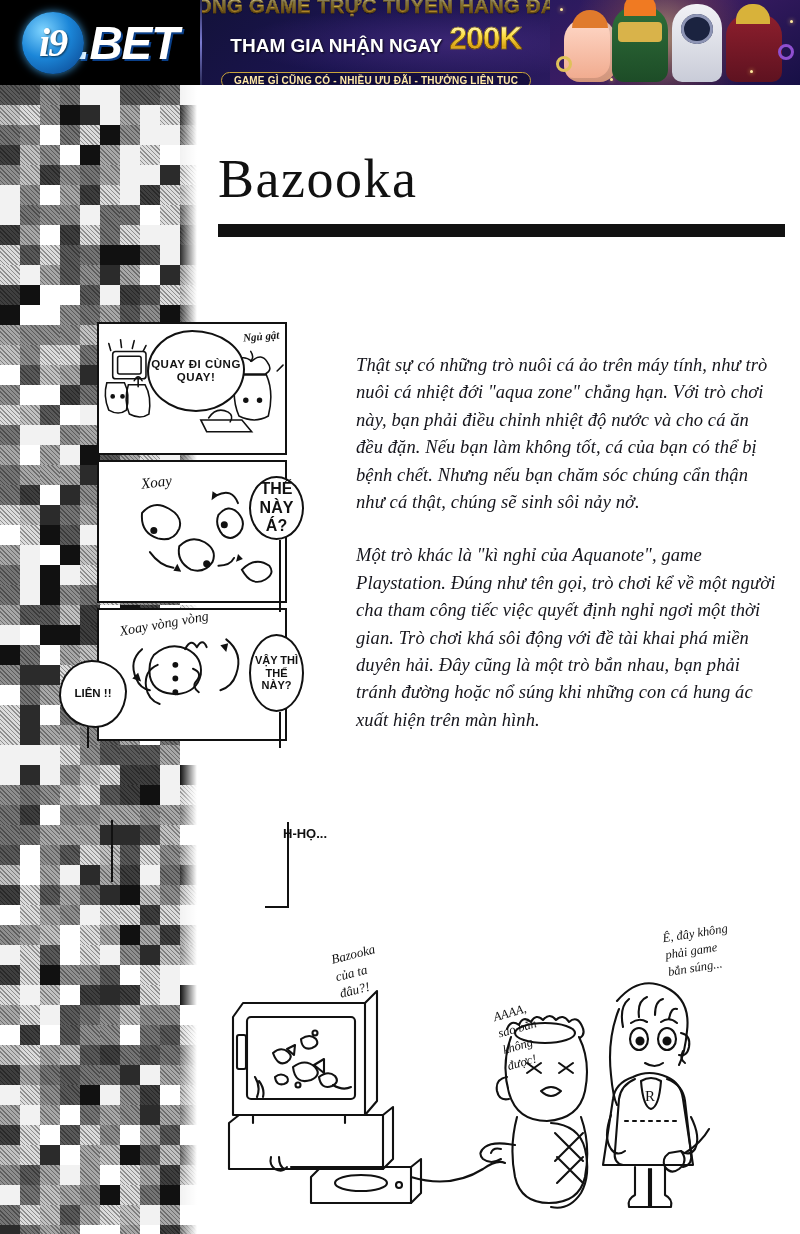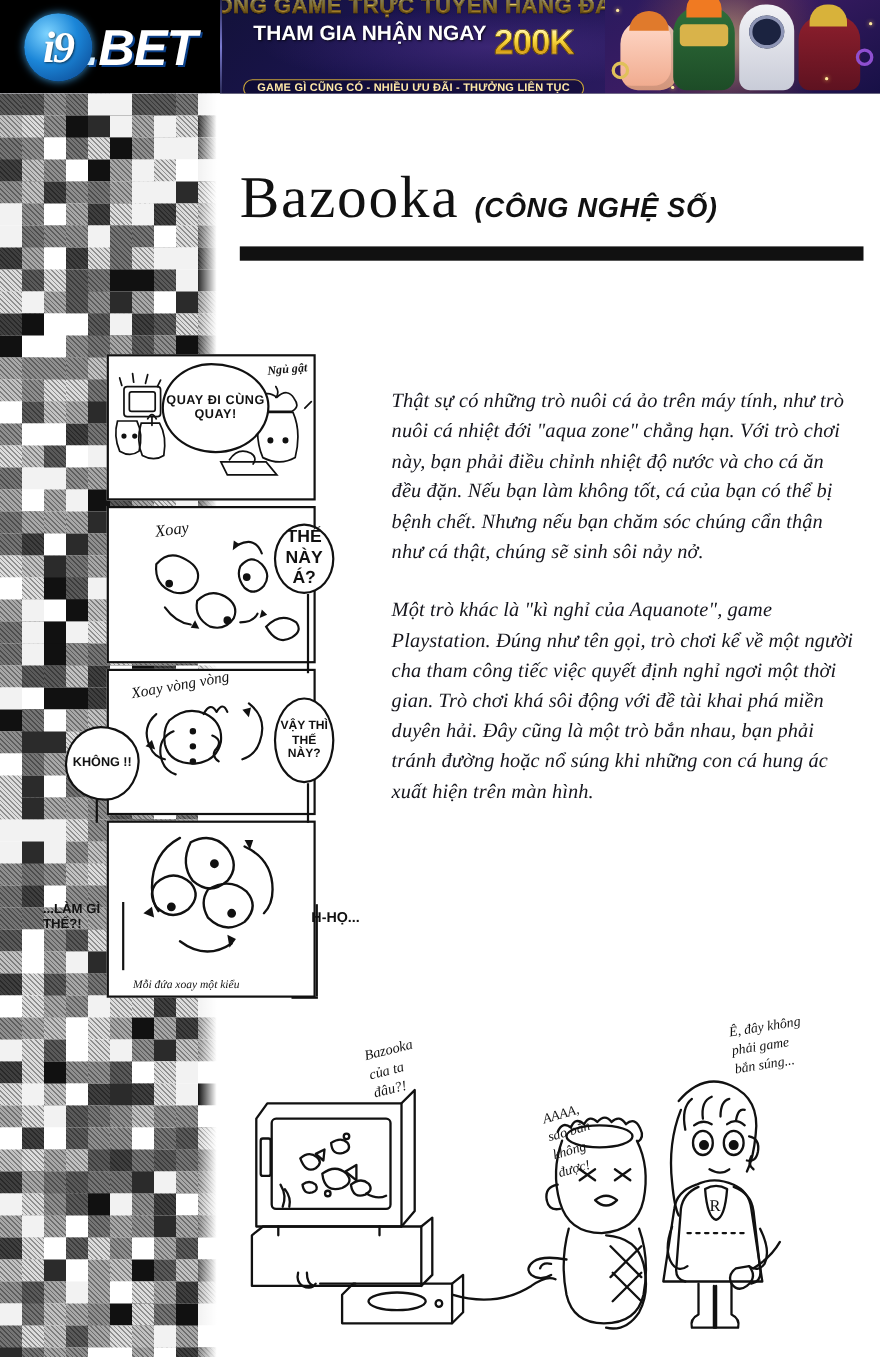--- a/index.html
+++ b/index.html
@@ -62,35 +62,36 @@
     overflow:hidden;
   }
   .ad-line1 {
     font-weight: bold; font-size: 20px; letter-spacing: .5px;
     background: linear-gradient(#fff6c2 10%, #f3d25c 45%, #c8962a 75%, #fbe9a8 100%);
     -webkit-background-clip: text; background-clip: text; color: transparent;
     -webkit-text-stroke: .4px #5a3d05;
     white-space: nowrap;
     text-shadow: 0 1px 1px rgba(0,0,0,.5);
   }
-  .ad-line2 { display:flex; align-items:flex-start; gap:7px; white-space:nowrap; margin-top:2px; }
+  .ad-line2 { display:flex; align-items:flex-end; gap:7px; white-space:nowrap; margin-top:2px; }
   .ad-line2 .t { font-weight: bold; font-size: 19px; color: #ffffff; text-shadow: 1px 1px 2px rgba(0,0,0,.8); }
   .ad-line2 .amt {
     font-weight: bold; font-size: 32px; letter-spacing:-1px;
     background: linear-gradient(#fffbe0 8%, #ffe249 40%, #d9a114 72%, #fff3b0 100%);
     -webkit-background-clip: text; background-clip: text; color: transparent;
     -webkit-text-stroke: .6px #4e3400;
   }
   .ad-line3 {
     margin-top: 15px;
     border: 1px solid #c9a43a; border-radius: 11px;
     padding: 2px 12px;
     font-size: 10px; font-weight: bold; letter-spacing: .2px;
     color: #ffe9a8; white-space: nowrap;
     background: rgba(10,8,40,.55);
+    text-decoration: underline;
   }
   .ad-art {
     flex: 0 0 250px; position: relative;
     background:
       radial-gradient(circle at 45% 45%, rgba(255,220,120,.55) 0%, rgba(255,150,40,.15) 35%, rgba(20,10,60,0) 62%),
       linear-gradient(150deg, #2a1a5e 0%, #3a1c63 40%, #171046 100%);
     overflow: hidden;
   }
   .ad-art .c { position:absolute; }
   .sparkle { width:3px; height:3px; background:#ffe9a0; border-radius:50%; box-shadow:0 0 4px #ffd060; }
@@ -802,21 +803,20 @@
       <div class="cell" style="left: 120px; top: 1140px; width: 20px; height: 20px; background: repeating-linear-gradient(45deg, rgba(0, 0, 0, 0.35) 0px, rgba(0, 0, 0, 0.35) 1px, rgba(255, 255, 255, 0) 1px, rgba(255, 255, 255, 0) 3px) rgb(168, 168, 168);"></div>
       <div class="cell" style="left: 140px; top: 1140px; width: 20px; height: 20px; background: rgb(255, 255, 255);"></div>
       <div class="cell" style="left: 160px; top: 1140px; width: 40px; height: 20px; background: repeating-linear-gradient(45deg, rgba(0, 0, 0, 0.35) 0px, rgba(0, 0, 0, 0.35) 1px, rgba(255, 255, 255, 0) 1px, rgba(255, 255, 255, 0) 3px) rgb(63, 63, 63);"></div>
       <div class="cell" style="left: 180px; top: 1140px; width: 20px; height: 20px; background: repeating-linear-gradient(45deg, rgba(0, 0, 0, 0.35) 0px, rgba(0, 0, 0, 0.35) 1px, rgba(255, 255, 255, 0) 1px, rgba(255, 255, 255, 0) 3px) rgb(143, 143, 143);"></div>
       <div class="cell" style="left: 180px; top: 0px; width: 20px; height: 1149px; background: linear-gradient(90deg, rgba(255, 255, 255, 0) 0%, rgb(255, 255, 255) 85%);"></div>
     </div>
 
   <div class="title-block">
     <div class="title-row">
       <div class="title-main">Bazooka</div>
-      <div class="title-sub">(CÔNG NGHỆ SỐ)</div>
     </div>
   </div>
   <div class="title-bar"></div>
 
   <div class="body-col">
     <p class="para">Thật sự có những trò nuôi cá ảo trên máy tính, như trò nuôi cá nhiệt đới "aqua zone" chẳng hạn. Với trò chơi này, bạn phải điều chỉnh nhiệt độ nước và cho cá ăn đều đặn. Nếu bạn làm không tốt, cá của bạn có thể bị bệnh chết. Nhưng nếu bạn chăm sóc chúng cẩn thận như cá thật, chúng sẽ sinh sôi nảy nở.</p>
     <p class="para">Một trò khác là "kì nghỉ của Aquanote", game Playstation. Đúng như tên gọi, trò chơi kể về một người cha tham công tiếc việc quyết định nghỉ ngơi một thời gian. Trò chơi khá sôi động với đề tài khai phá miền duyên hải. Đây cũng là một trò bắn nhau, bạn phải tránh đường hoặc nổ súng khi những con cá hung ác xuất hiện trên màn hình.</p>
   </div>
 
   <div class="strip">
@@ -879,49 +879,29 @@
           <path d="M96 60 q10 4 4 12 q-6 6 2 12" stroke-dasharray="0"></path>
           <path d="M44 40 q-14 12 -6 30 q4 10 14 12"></path>
           <path d="M40 64 l-6 6 l9 3 z" fill="#111" stroke="none"></path>
           <path d="M130 30 q18 14 10 36 q-4 12 -16 16"></path>
           <path d="M124 36 l8 -2 l-2 9 z" fill="#111" stroke="none"></path>
         </g>
       </svg>
       <div class="sfx hw" style="left:20px; top:6px; font-size:14px; transform:rotate(-10deg);">Xoay vòng vòng</div>
     </div>
 
-    <div class="panel p4">
-      <svg class="kdoodle" viewBox="0 0 190 161">
-        <g fill="none" stroke="#111" stroke-width="2.2" stroke-linecap="round">
-          <path d="M76 18 q20 -10 34 6 q12 16 0 30 q-16 14 -32 0 q-12 -16 -2 -36z"></path>
-          <circle cx="98" cy="38" r="3" fill="#111"></circle>
-          <path d="M44 56 q16 -14 32 0 q10 12 -2 24 q-16 12 -30 -2 q-8 -12 0 -22z"></path>
-          <circle cx="58" cy="78" r="3" fill="#111"></circle>
-          <path d="M92 62 q20 -12 36 2 q12 14 -2 28 q-18 12 -34 -4 q-8 -14 0 -26z"></path>
-          <circle cx="114" cy="84" r="3" fill="#111"></circle>
-          <path d="M66 14 q-26 14 -26 46 q0 14 6 22"></path>
-          <path d="M40 78 l-8 6 l10 4 z" fill="#111" stroke="none"></path>
-          <path d="M126 22 q26 12 26 40 q0 14 -8 22"></path>
-          <path d="M126 16 l8 0 l-3 9 z" fill="#111" stroke="none"></path>
-          <path d="M66 110 q24 18 48 2"></path>
-          <path d="M110 104 l8 4 l-6 8 z" fill="#111" stroke="none"></path>
-        </g>
-      </svg>
-      <div class="sfx hw" style="left:22px; bottom:4px; font-size:10.5px;">Mỗi đứa xoay một kiểu</div>
-    </div>
 
     <div class="bub oval b-thenayA hand">THẾ NÀY Á?</div>
     <div class="tail" style="left:182px; top:218px; height:72px;"></div>
 
-    <div class="bub cloud b-khong hand">KHÔNG !!</div>
+    <div class="bub cloud b-khong hand">LIÊN !!</div>
     <div class="bub oval b-vaythi hand">VẬY THÌ THẾ NÀY?</div>
     <div class="tail" style="left:-10px; top:404px; height:22px;"></div>
     <div class="tail" style="left:182px; top:390px; height:36px;"></div>
 
-    <div class="bub b-lamgi hand">...LÀM GÌ THẾ?!</div>
     <div class="bub b-hho hand">H-HỌ...</div>
     <div class="tail" style="left:14px; top:498px; height:62px;"></div>
     <div class="tail" style="left:190px; top:500px; height:84px;"></div>
     <div class="tail" style="left:168px; top:584px; width:24px; height:2px;"></div>
   </div>
 
   <div class="bottom-art">
     <svg width="585" height="310" viewBox="0 0 585 310">
       <g fill="none" stroke="#111" stroke-width="2.1" stroke-linecap="round" stroke-linejoin="round">
 

